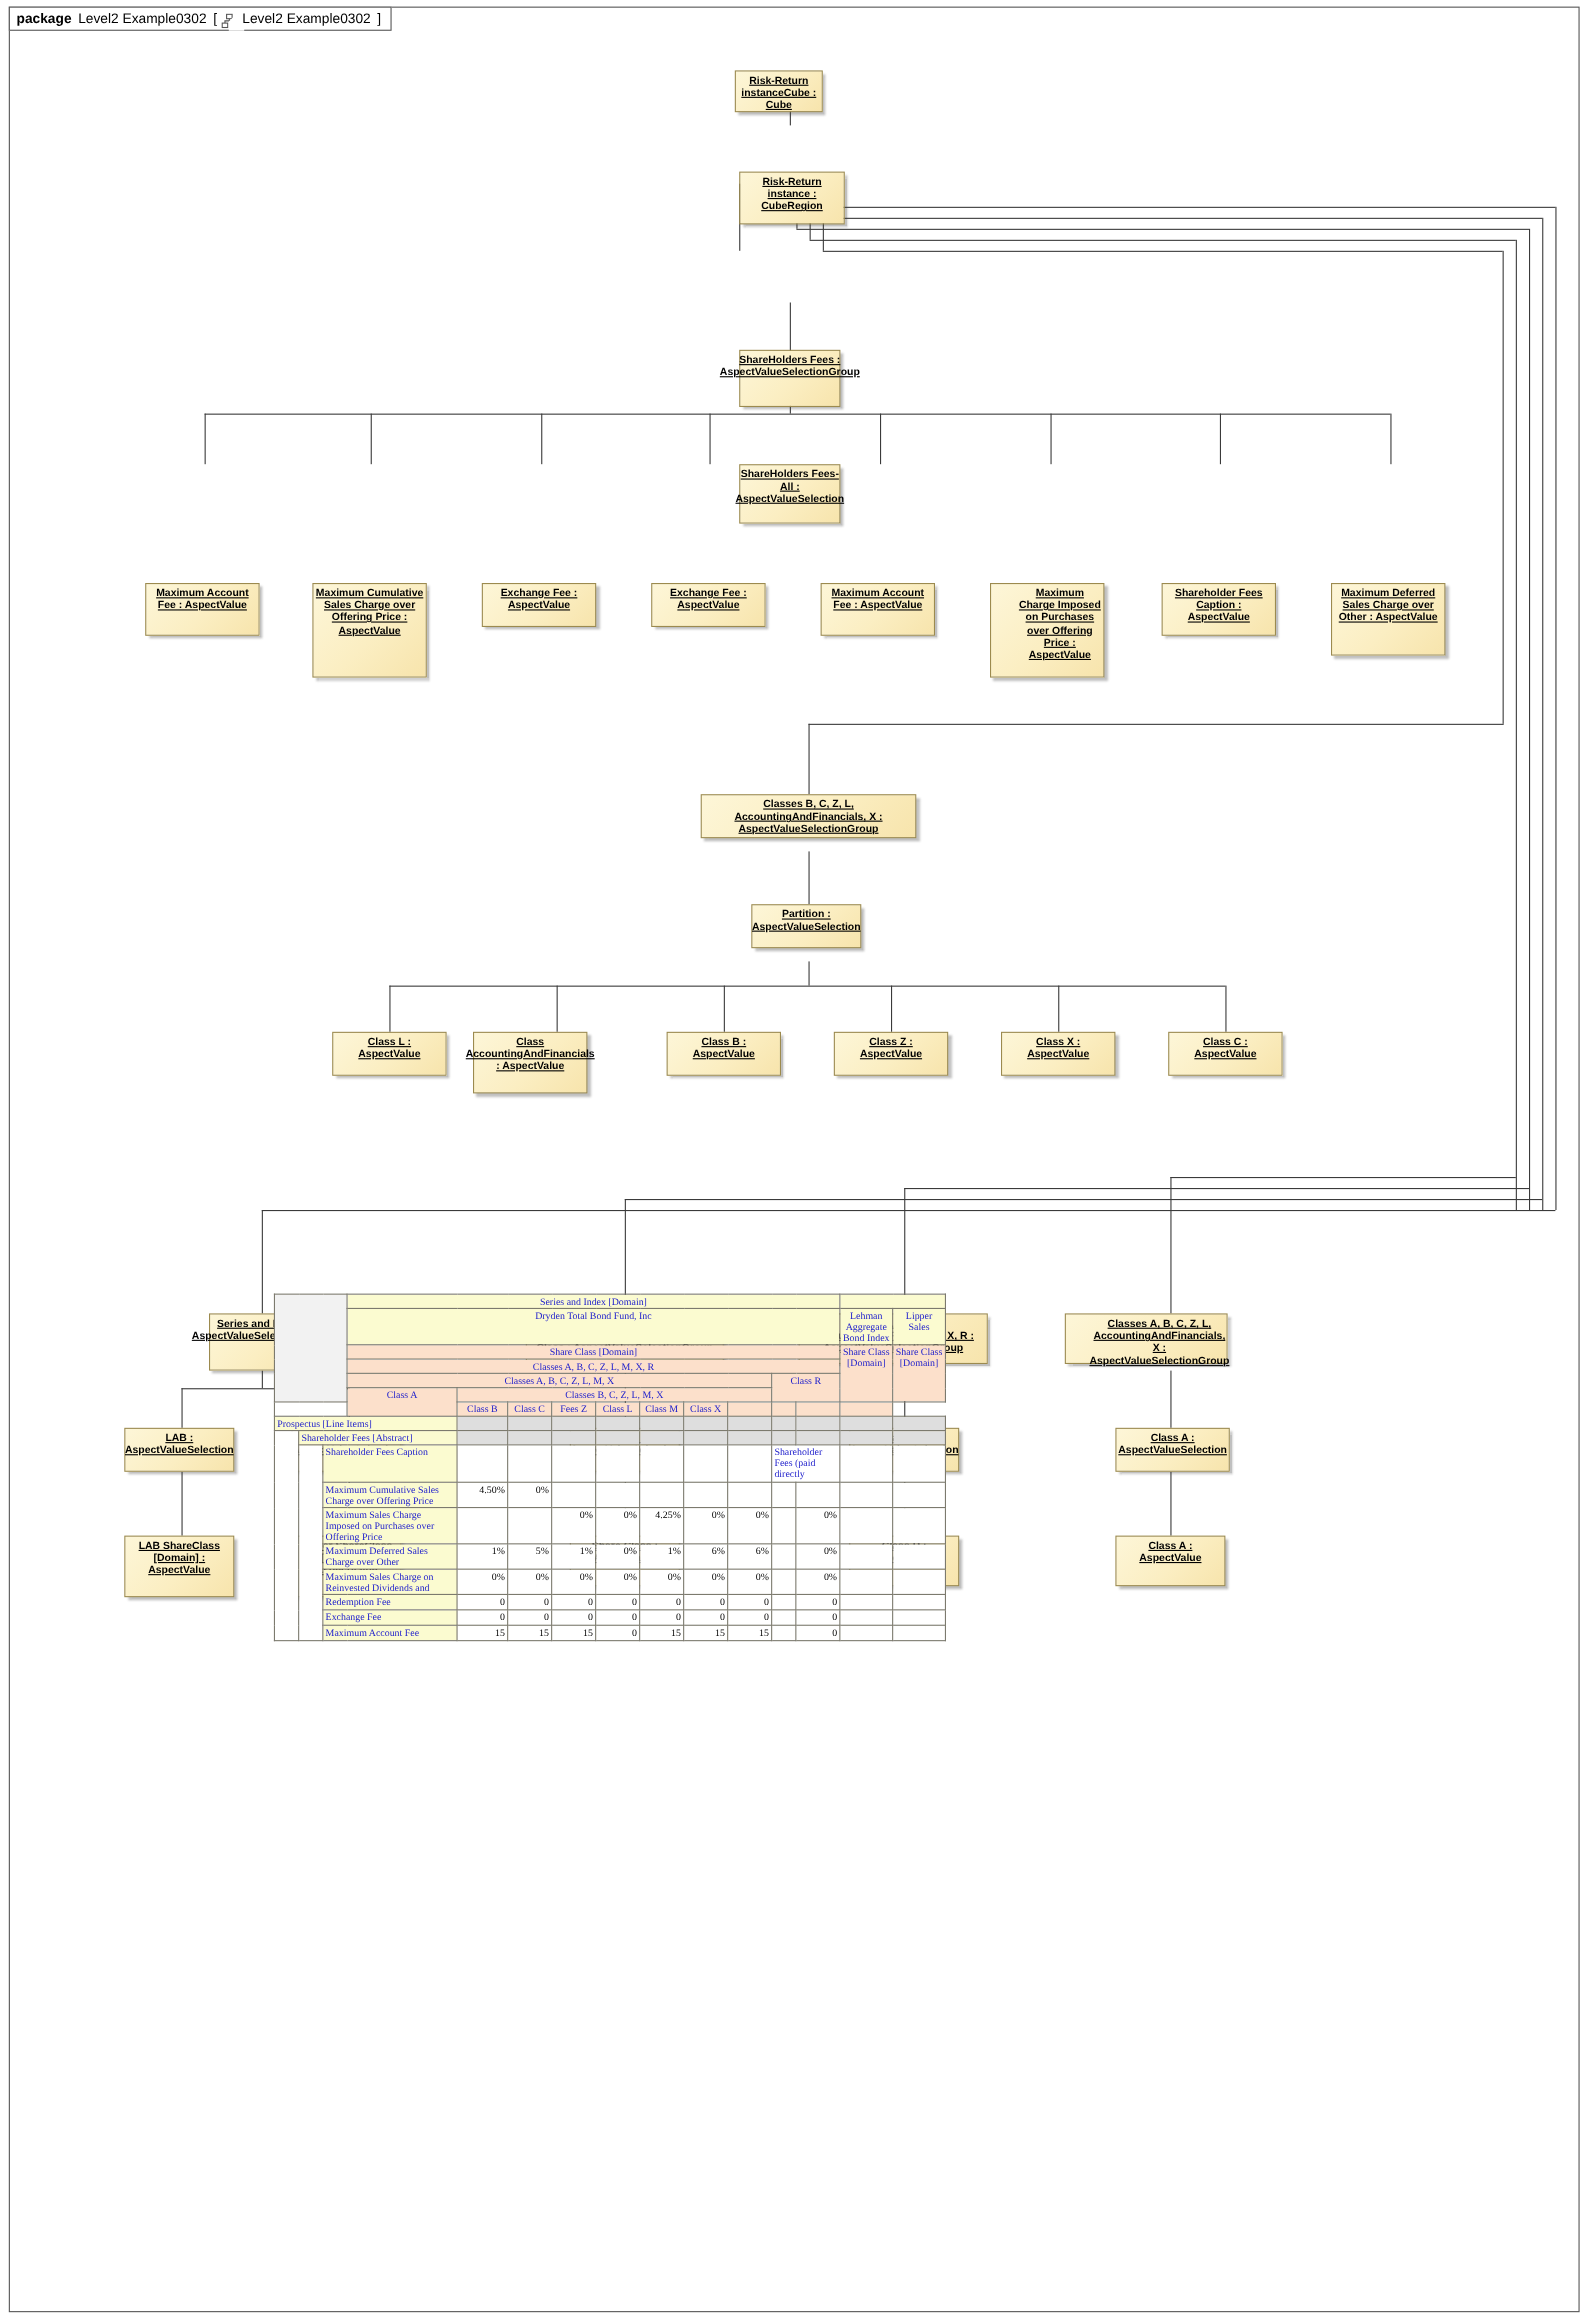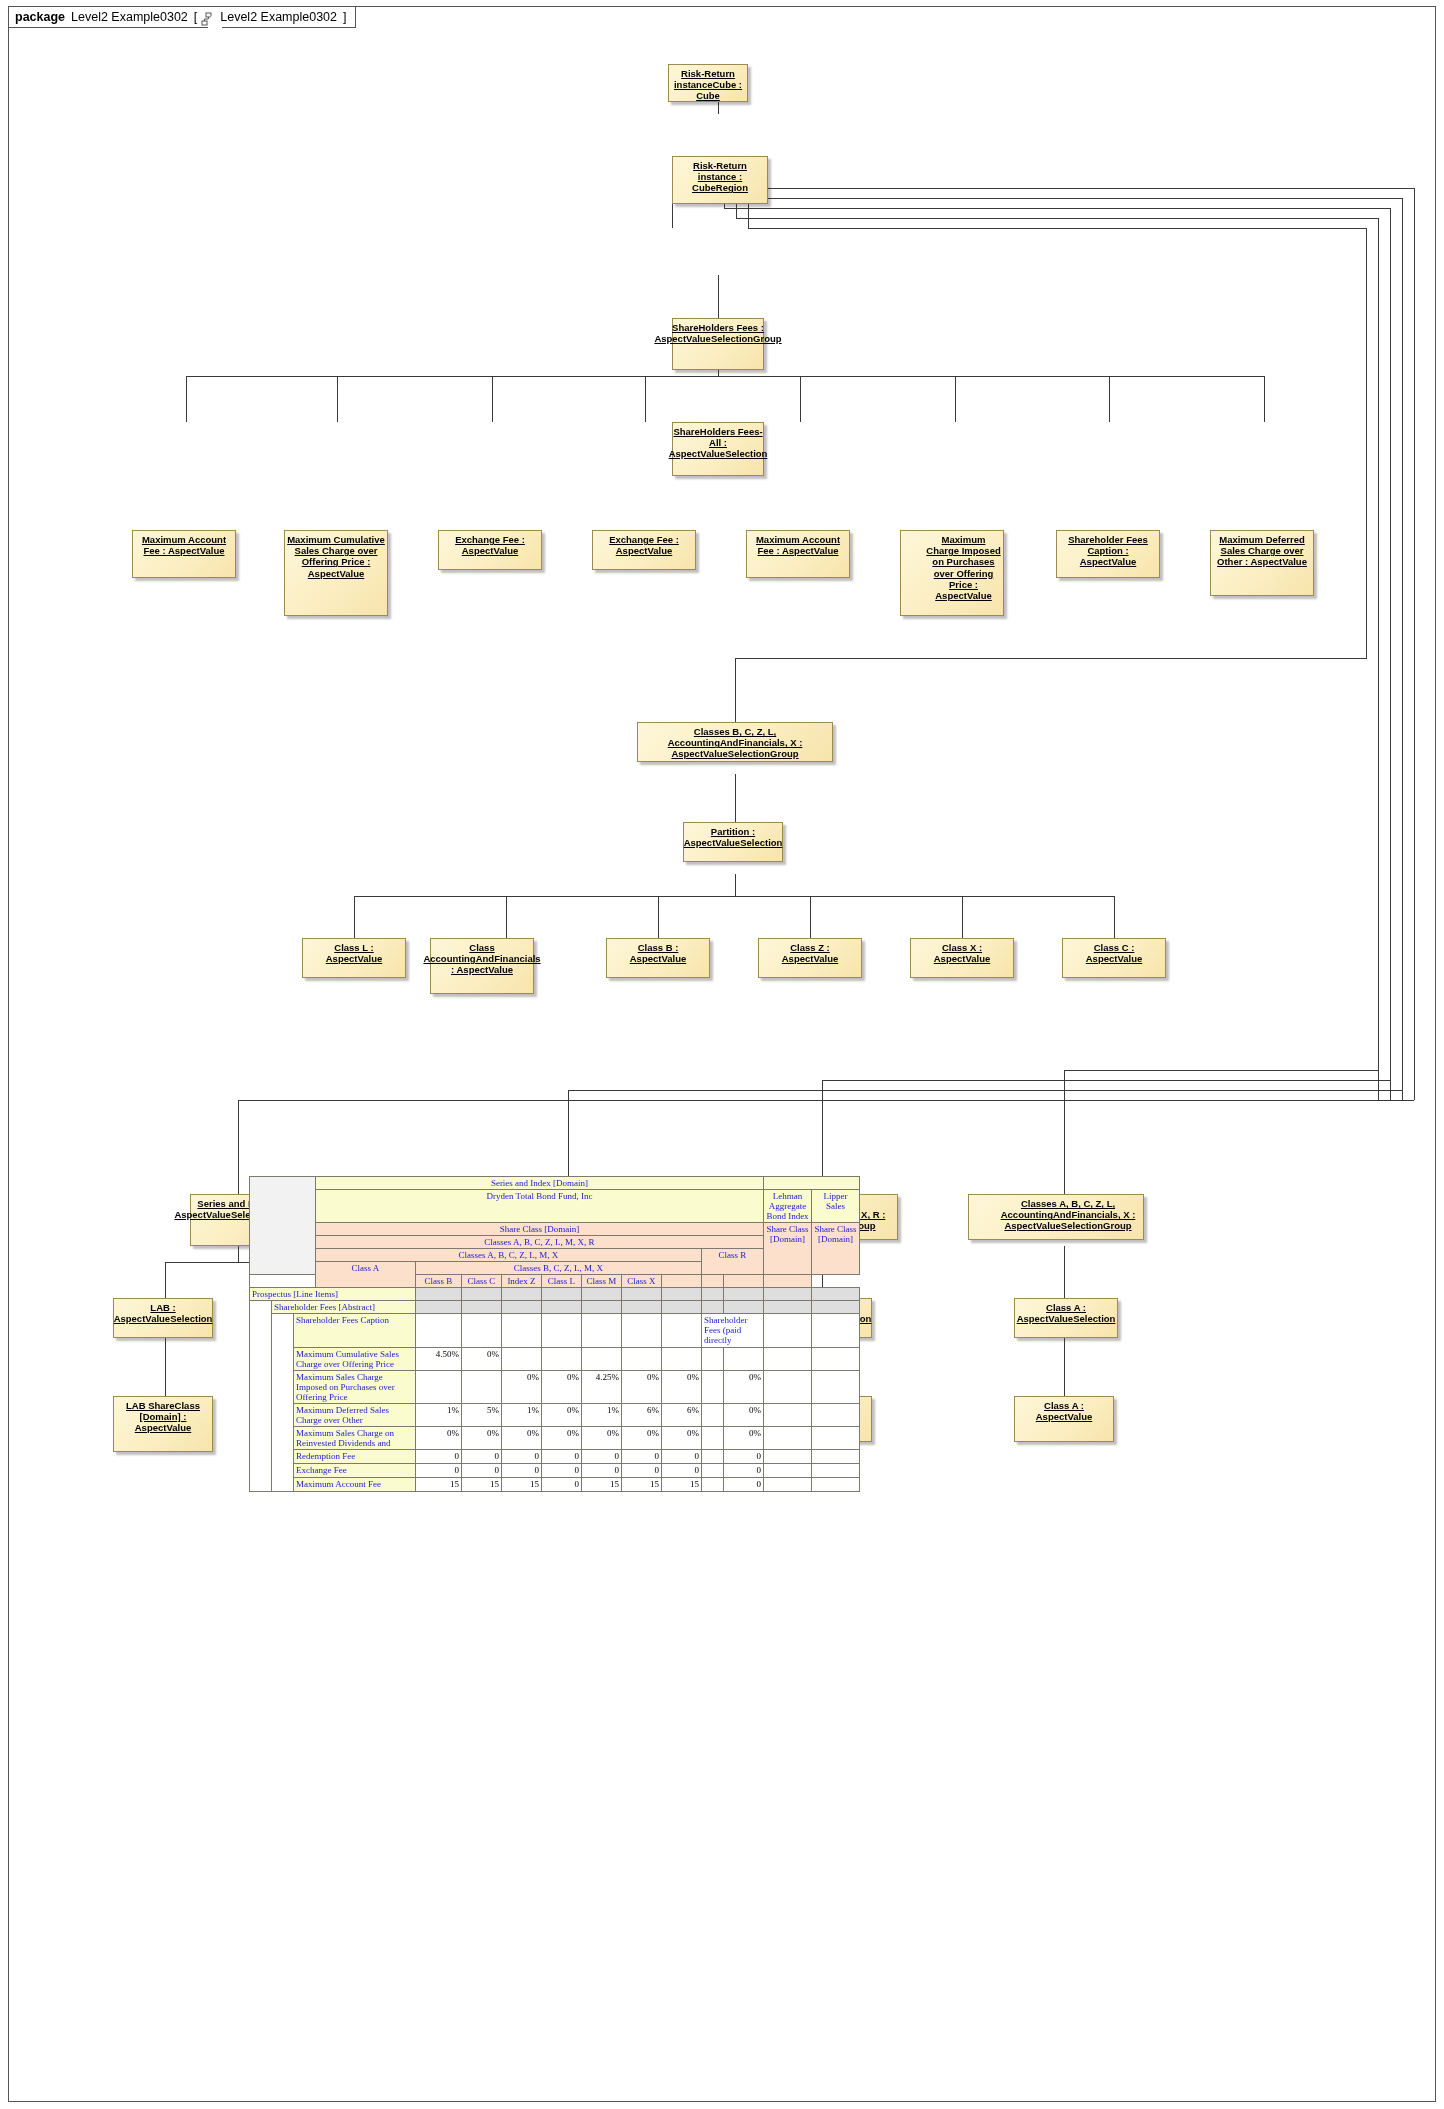--- a/index.html
+++ b/index.html
@@ -215,21 +215,21 @@
 
   <div class="node" style="left:190px;top:1194px;width:96px;height:52px;">
       <span>Series and Index : AspectValueSelectionGroup</span>
     </div>
   <div class="node wide" style="left:478px;top:1194px;width:180px;height:52px;">
       <span>Classes A, B, C, Z, L, AccountingAndFinancials, X, R, Share Class : AspectValueSelectionGroup</span>
     </div>
   <div class="node wide" style="left:726px;top:1194px;width:172px;height:46px;">
       <span>Classes A, B, C, Z, L, AccountingAndFinancials, X, R : AspectValueSelectionGroup</span>
     </div>
-  <div class="node wide" style="left:968px;top:1194px;width:176px;height:46px;padding-left:24px;">
+  <div class="node wide" style="left:968px;top:1194px;width:148px;height:46px;padding-left:24px;">
       <span>Classes A, B, C, Z, L, AccountingAndFinancials, X : AspectValueSelectionGroup</span>
     </div>
 
   <div class="node" style="left:113px;top:1298px;width:100px;height:40px;">
       <span>LAB : AspectValueSelection</span>
     </div>
   <div class="node" style="left:265px;top:1298px;width:100px;height:40px;">
       <span>Lipper : AspectValueSelection</span>
     </div>
   <div class="node" style="left:518px;top:1298px;width:100px;height:40px;">
@@ -308,21 +308,21 @@
 
       <tr>
         <td class="hdr-p" rowspan="2">Class A</td>
         <td class="hdr-p" colspan="7">Classes B, C, Z, L, M, X</td>
       </tr>
 
       <tr>
         <td class="lbl-w" colspan="3"></td>
         <td class="hdr-p">Class B</td>
         <td class="hdr-p">Class C</td>
-        <td class="hdr-p">Index Z</td>
+        <td class="hdr-p">Fees Z</td>
         <td class="hdr-p">Class L</td>
         <td class="hdr-p">Class M</td>
         <td class="hdr-p">Class X</td>
         <td class="hdr-p"></td>
         <td class="hdr-p"></td>
         <td class="hdr-p"></td>
         <td class="hdr-p"></td>
       </tr>
 
       <tr>

